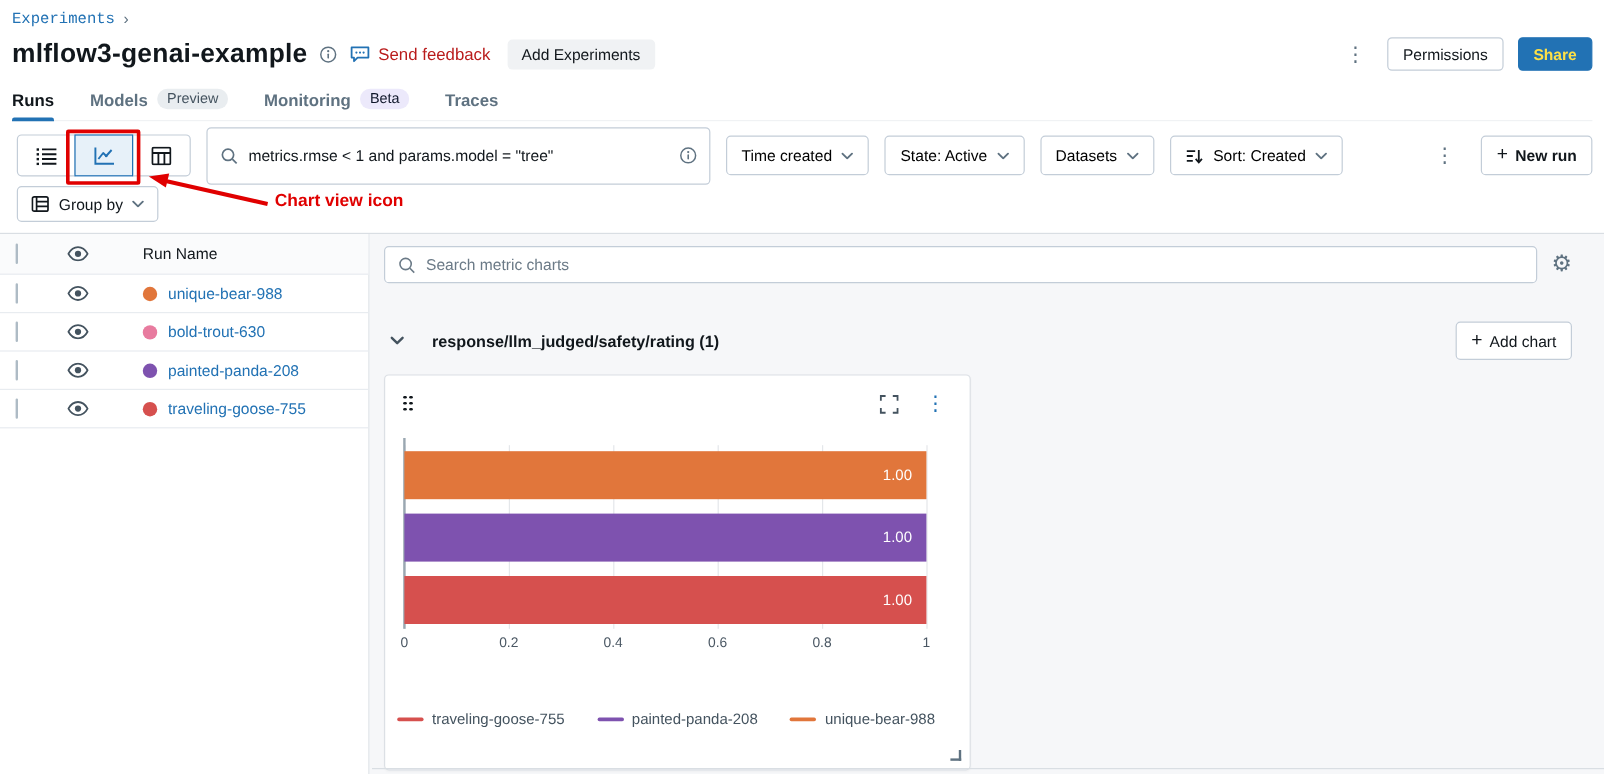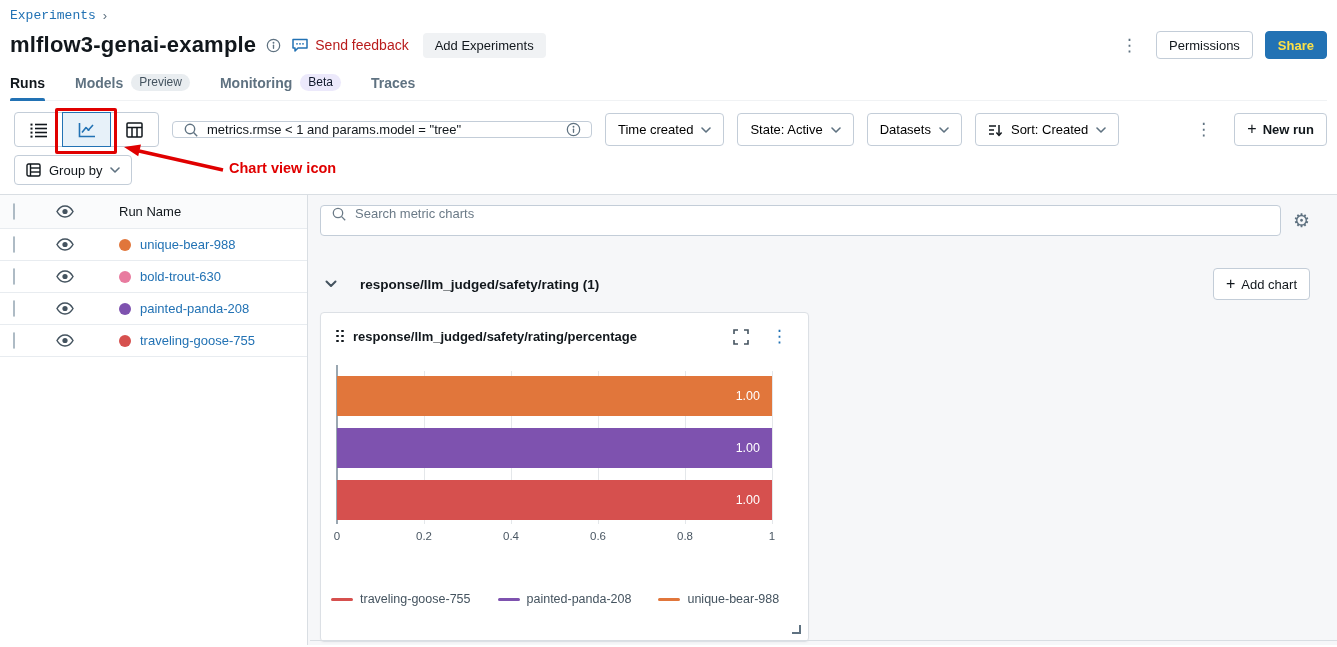--- a/index.html
+++ b/index.html
@@ -36,21 +36,21 @@
 
   
   .toolbar { display:flex; align-items:center; margin:11px 10px 0 14px; height:35px; gap:13px; }
   .seg-group { display:flex; height:35px; }
   .seg { width:49px; height:35px; display:flex; align-items:center; justify-content:center;
          background:#fff; border:1px solid #C3CDD8; cursor:pointer; }
   .seg:first-child { border-radius:4px 0 0 4px; }
   .seg:last-child { border-radius:0 4px 4px 0; }
   .seg + .seg { margin-left:-1px; }
   .seg.selected { background:#E7F1F9; border:1px solid #2272B4; z-index:2; }
-  .search-box { display:flex; align-items:center; gap:8px; width:420px; height:17px;
+  .search-box { display:flex; align-items:center; gap:8px; width:420px; height:48px;
                 border:1px solid #C3CDD8; border-radius:4px; background:#fff; padding:0 10px; }
   .search-box .q { flex:1; border:none; outline:none; font-size:13px; color:#11171C; background:transparent; font-family:inherit; }
   .filter-btn { height:33px; display:inline-flex; align-items:center; gap:8px; border:1px solid #C3CDD8;
                 background:#fff; border-radius:4px; padding:0 12px; font-size:13px; cursor:pointer; }
   .toolbar-right { margin-left:auto; display:flex; align-items:center; gap:16px; }
   .newrun { height:33px; font-weight:600; }
   .plus { font-size:16px; font-weight:400; margin-top:-1px; }
 
   .groupby-row { margin:8px 10px 0 14px; }
   .groupby { height:30px; display:inline-flex; align-items:center; gap:8px; border:1px solid #C3CDD8;
@@ -64,21 +64,21 @@
   .runs-table .trow { display:flex; align-items:center; height:32px; border-bottom:1px solid #E8ECF0; font-size:13px; }
   .cell-check { width:16px; margin-left:13px; }
   .checkbox { width:16px; height:16px; border:1px solid #AEBBC5; border-radius:4px; background:#fff; cursor:pointer; }
   .cell-eye { margin-left:27px; width:18px; display:flex; align-items:center; cursor:pointer; }
   .cell-name { margin-left:45px; display:flex; align-items:center; gap:9px; }
   .run-dot { width:12px; height:12px; border-radius:50%; flex:0 0 12px; }
   .run-link { color:#2272B4; cursor:pointer; }
 
   .right-panel { flex:1; background:#F6F7F9; padding:10px 27px 0 12px; position:relative; }
   .metric-search-row { display:flex; align-items:center; gap:12px; }
-  .metric-search { flex:1; height:31px; display:flex; align-items:flex-start; gap:8px; background:#fff;
+  .metric-search { flex:1; height:31px; display:flex; align-items:center; gap:8px; background:#fff;
                    border:1px solid #C3CDD8; border-radius:4px; padding:0 10px; }
   .metric-search input { flex:1; border:none; outline:none; background:transparent; font-size:13px; font-family:inherit; color:#11171C; }
   .metric-search input::placeholder { color:#6B7A87; opacity:1; }
   .gear { font-size:19px; color:#5F7281; cursor:pointer; line-height:1; }
 
   .section-row { display:flex; align-items:center; margin-top:32px; }
   .section-chevron { display:flex; align-items:center; cursor:pointer; margin-left:5px; }
   .section-title { font-size:13.5px; font-weight:700; margin-left:23px; }
   .addchart { margin-left:auto; height:32px; font-weight:400; }
 
@@ -383,21 +383,20 @@
       <div class="chart-card">
         <div class="card-header">
           <span class="drag-handle">
               <i></i>
               <i></i>
               <i></i>
               <i></i>
               <i></i>
               <i></i>
             </span>
-          <span class="card-title">response/llm_judged/safety/rating/percentage</span>
           <span class="card-actions">
             <span>
               <svg class="ic" width="16" height="16" viewBox="0 0 16 16">
                   <g fill="none" stroke="#44535F" stroke-width="1.6">
                     <path d="M1 5 V1 H5"></path>
                     <path d="M11 1 H15 V5"></path>
                     <path d="M15 11 V15 H11"></path>
                     <path d="M5 15 H1 V11"></path>
                   </g>
                 </svg>

